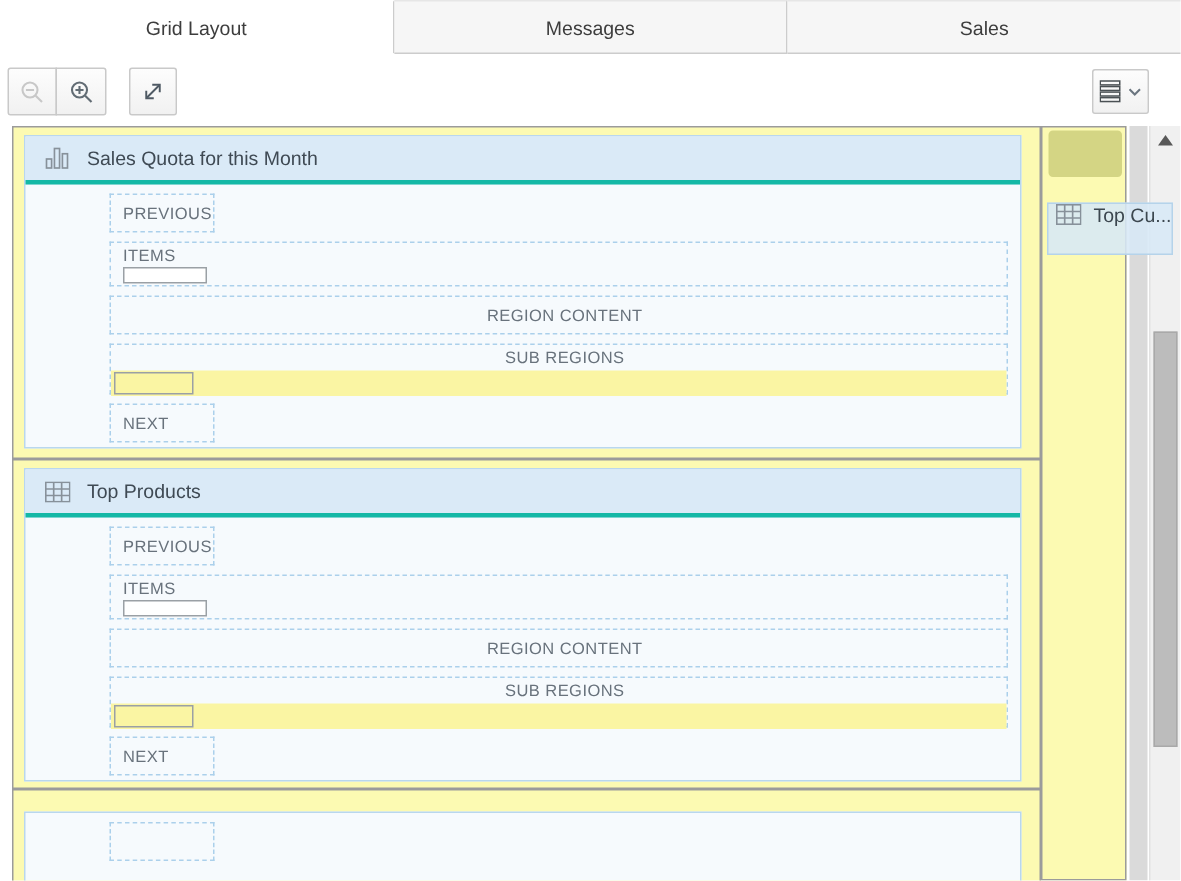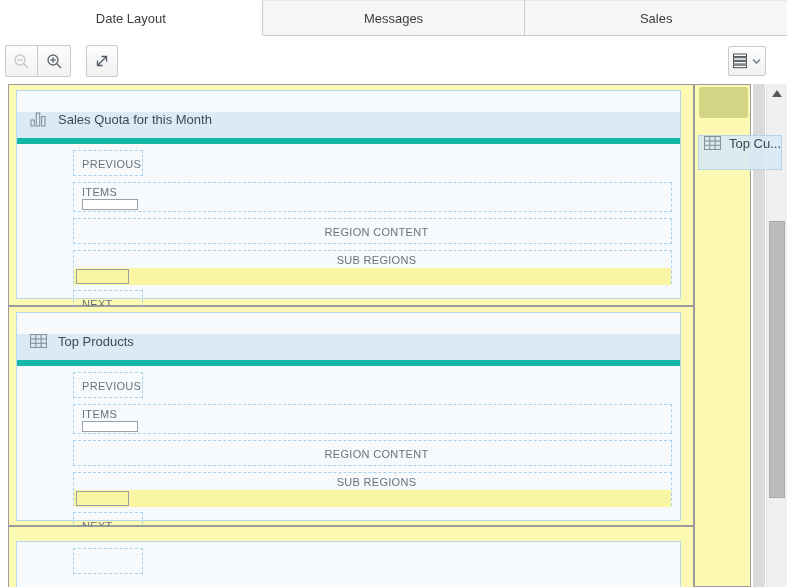--- a/index.html
+++ b/index.html
@@ -47,22 +47,22 @@
   .sb-arrow { position:absolute; top:6px; left:5px; width:0; height:0; cursor:pointer;
               border-left:5px solid transparent; border-right:5px solid transparent;
               border-bottom:7px solid #585858; }
   .sb-thumb { position:absolute; left:2px; top:137px; width:16px; height:277px;
               background:#bcbcbc; border:1px solid #a9a9a9; cursor:pointer; }
 
   
   .region { position:absolute; left:7px; top:5px; width:665px; height:209px;
             background:#f6fafd; border:1px solid #b9d7ee; }
   .col-main-r3 .region { top:14px; }
-  .region-header { height:32px; background:#daeaf7; border-bottom:6px solid #14b8a6;
-                   display:flex; align-items:flex-start; padding-left:13px; gap:11px; cursor:pointer;margin-top:21px; }
+  .region-header { height:32px; background:#daeaf7; border-bottom:3px solid #14b8a6;
+                   display:flex; align-items:center; padding-left:13px; gap:11px; cursor:pointer; }
   .region-title { font-size:13px; color:#3f4a54; }
   .region-body { padding:6px 8px 0 10px; }
 
   .slot { border:1px dashed #abd0eb; color:#68727c; font-size:11px; letter-spacing:0.3px;
           margin-bottom:6px; cursor:pointer;margin-left:46px; }
   .slot-prev, .slot-next { width:70px; height:26px; padding:7px 0 0 8px; }
   .slot-items { height:30px; padding:3px 0 0 8px; }
   .item-rect { margin-top:1px; width:56px; height:11px; background:#fff; border:1px solid #9aa0a5; }
   .slot-content { height:26px; padding:7px 0 0 8px;text-align:center; }
   .slot-subregions { height:34px; padding:3px 0 0;text-align:center; }
@@ -70,21 +70,21 @@
   .sub-stripe { margin-top:2px; height:17px; background:#faf5a3; display:flex; align-items:center; padding-left:2px; }
   .sub-item-rect { width:53px; height:15px; background:#faf5a3; border:1px solid #9aa0a5; }
 
   .icon { flex:none; display:block; }
 </style>
 </head>
 <body>
 
 <div class="tabbar">
   <div class="tab active">
-      <span>Date Layout</span>
+      <span>Grid Layout</span>
     </div>
   <div class="tab">
       <span>Messages</span>
     </div>
   <div class="tab">
       <span>Sales</span>
     </div>
 </div>
 
 <div class="toolbar">

